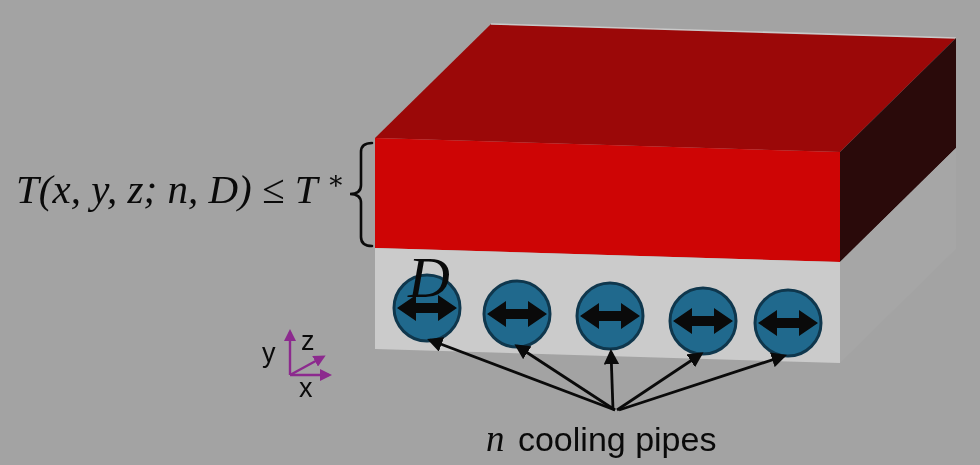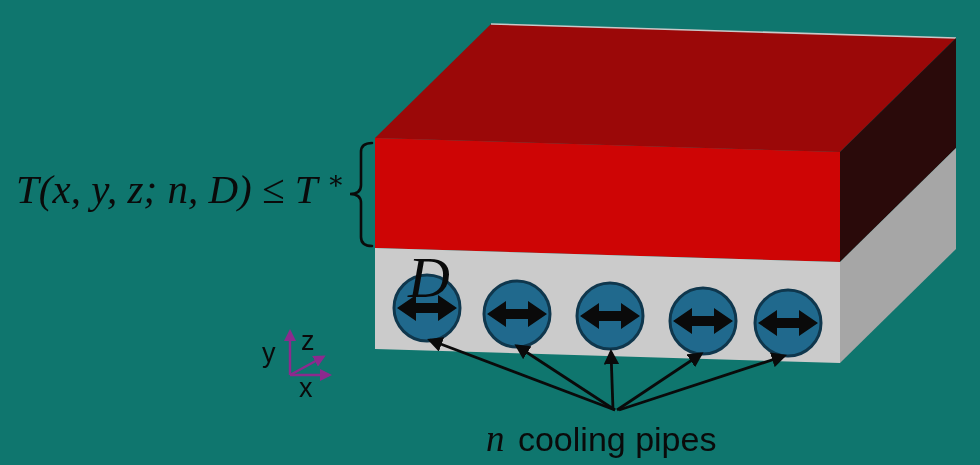--- a/index.html
+++ b/index.html
@@ -8,21 +8,21 @@
     background: #ffffff;
     width: 980px;
     height: 465px;
     overflow: hidden;
     font-family: "Liberation Sans", sans-serif;
   }
   .stage {
     position: relative;
     width: 980px;
     height: 465px;
-    background: #0f766e;
+    background: #a3a3a3;
   }
   svg { display: block; }
   .math-text {
     font-family: "Liberation Serif", "DejaVu Serif", serif;
     font-style: italic;
     fill: #0a0a0a;
   }
   .sans-text {
     font-family: "Liberation Sans", "DejaVu Sans", sans-serif;
     font-style: normal;

